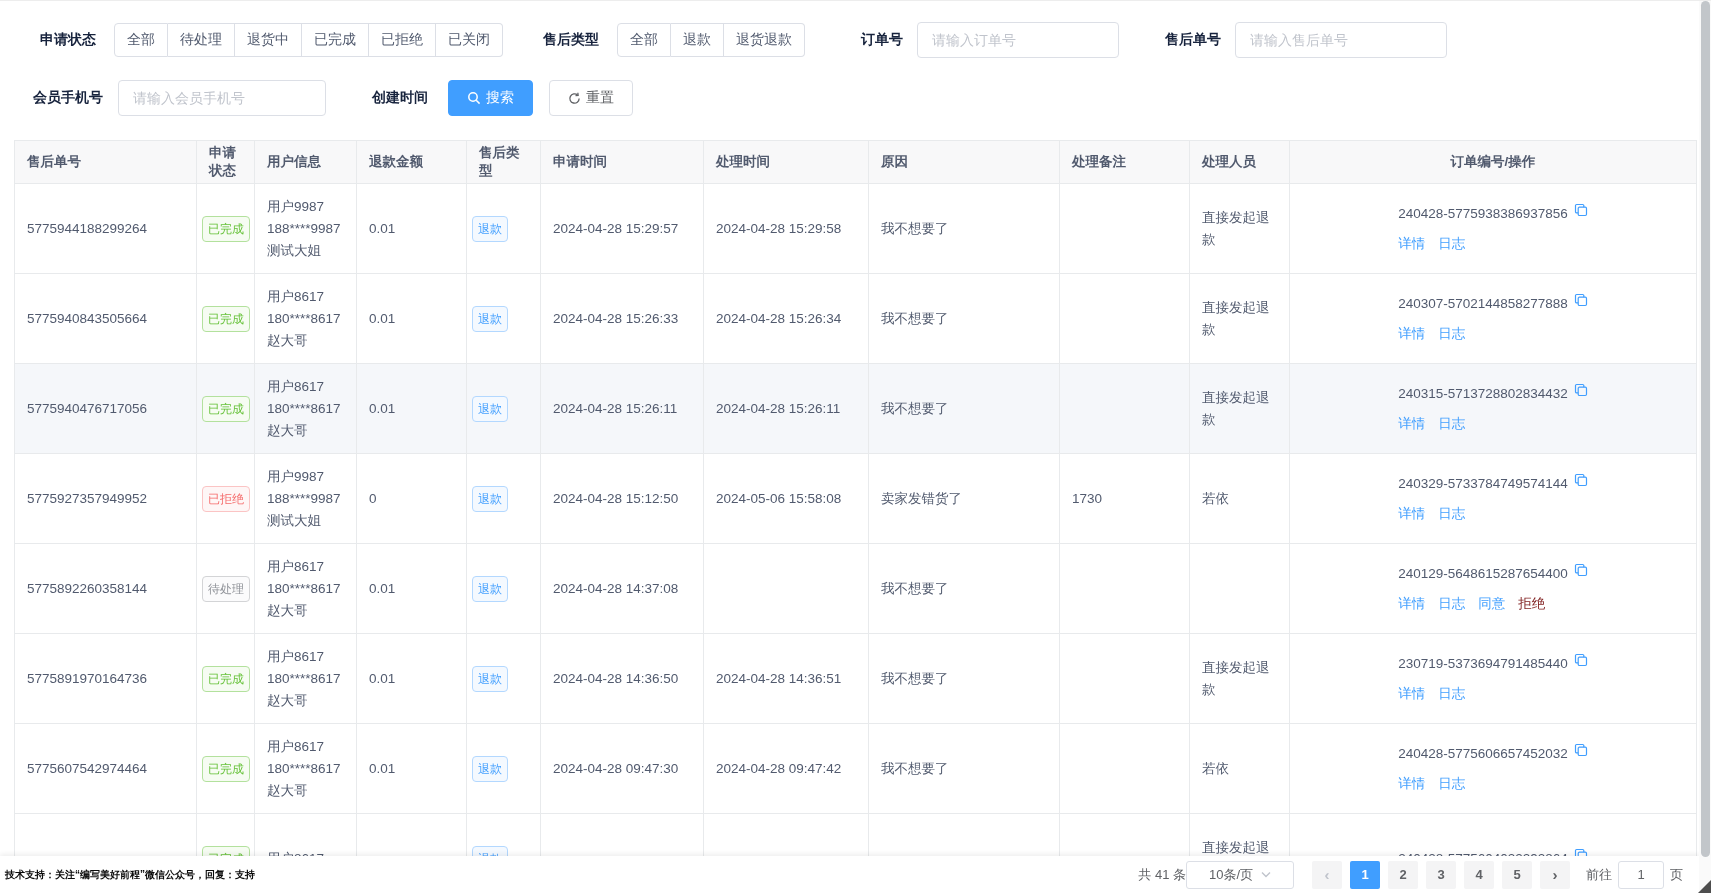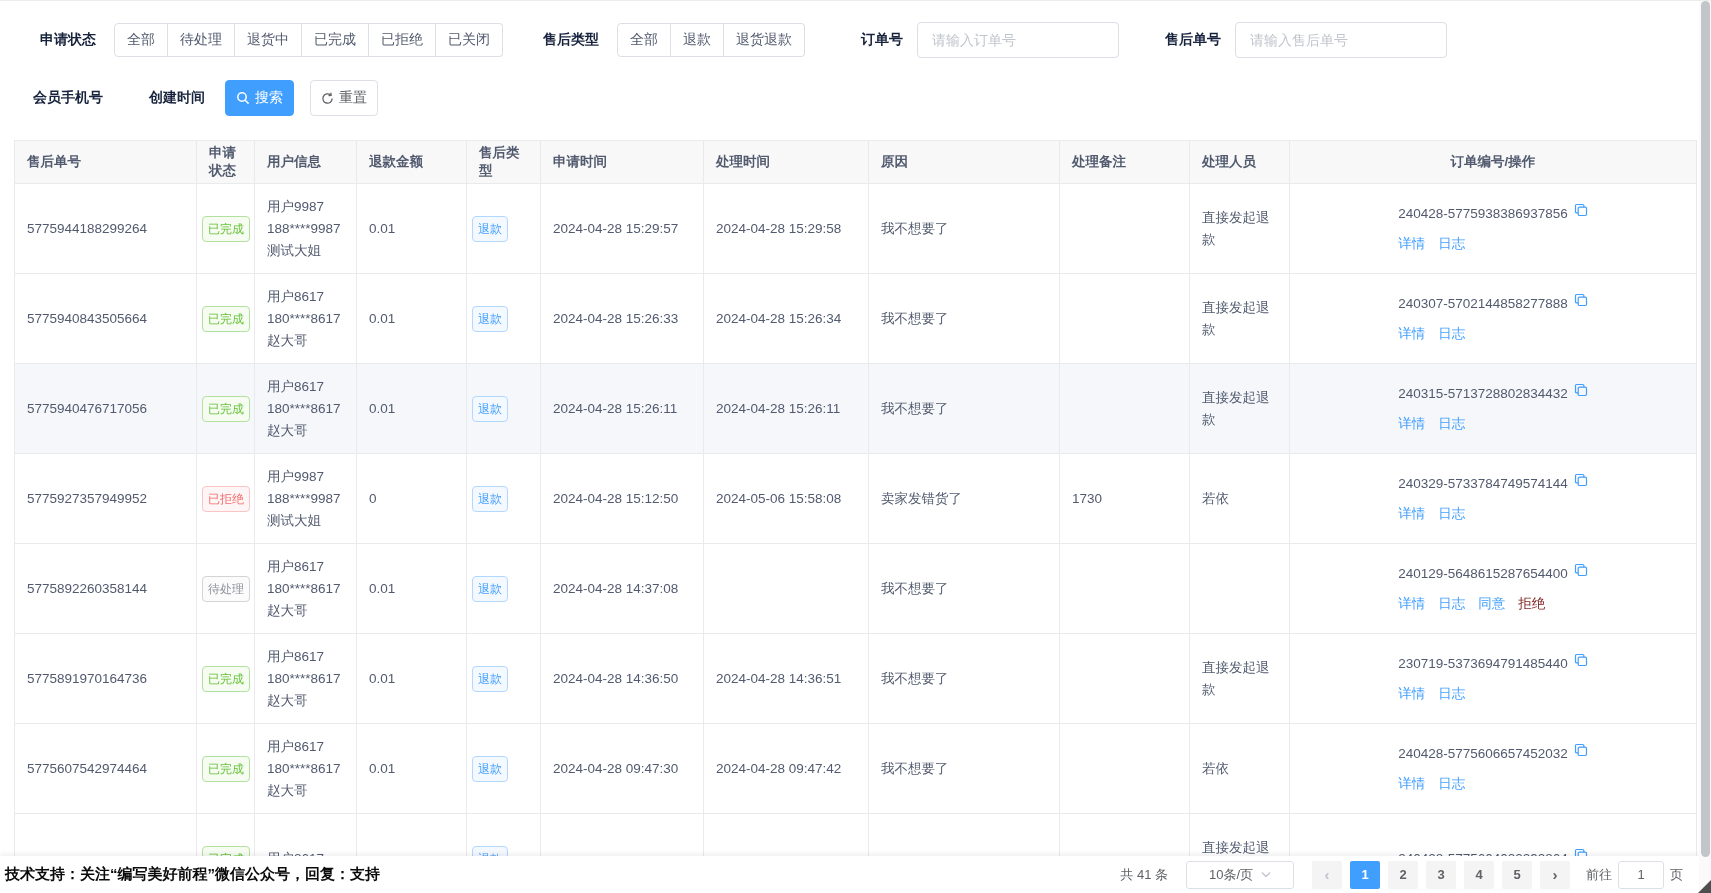--- a/index.html
+++ b/index.html
@@ -28,21 +28,21 @@
   .inp::placeholder { color:#c0c4cc; }
   .datebox {
     margin-left:15px; width:386px; height:36px; border:1px solid #dcdfe6; border-radius:4px;
     display:flex; align-items:center; padding:0 10px;
   }
   .dinp { border:none; outline:none; width:128px; text-align:center; font-size:14px; color:#606266; font-family:inherit; }
   .dinp::placeholder { color:#c0c4cc; }
   .dsep { font-size:14px; color:#303133; font-weight:bold; }
   .btn {
     height:36px; border-radius:4px; font-size:14px; font-family:inherit; cursor:pointer;
-    display:inline-flex; align-items:center; gap:5px; padding:0 10px;
+    display:inline-flex; align-items:center; gap:5px; padding:0 18px;
   }
   .btn-primary { background:#409eff; border:1px solid #409eff; color:#fff; margin-left:20px; }
   .btn-plain   { background:#fff; border:1px solid #dcdfe6; color:#606266; margin-left:16px; }
   
   .tbl-wrap { margin:24px 14px 0 14px; }
   table { width:1683px; border-collapse:collapse; table-layout:fixed; }
   th, td { border:1px solid #e8eaec; }
   th {
     height:43px; background:#f8f8f9; font-size:13.5px; font-weight:bold; color:#515a6e;
     text-align:left; padding:0 12px;
@@ -65,23 +65,23 @@
   .order-no { color:#515a6e; }
   .actions { display:flex; gap:13px; margin-top:8px; font-size:13.5px; }
   .lnk { color:#409eff; cursor:pointer; }
   .lnk.danger { color:#7f1d1d; }
   
   .footer {
     position:absolute; left:0; right:12px; bottom:0; height:37px; background:#fff; z-index:10;
     box-shadow:0 -2px 5px rgba(0,0,0,.07); display:flex; align-items:center; justify-content:space-between;
     padding:0 16px 0 5px;
   }
-  .support { font-size:15px; font-weight:bold; color:#0a0a0a; }
+  .support { font-size:10px; font-weight:bold; color:#0a0a0a; }
   .pager { display:flex; align-items:center; font-size:13px; color:#606266; }
-  .total { margin-right:18px; }
+  .total { margin-right:0; }
   .size-select {
     width:108px; height:28px; border:1px solid #dcdfe6; border-radius:3px; display:flex;
     align-items:center; justify-content:center; gap:8px; color:#606266; cursor:pointer; margin-right:14px;
   }
   .pbtn {
     min-width:30px; height:28px; margin:0 4px; border:none; border-radius:2px; background:#f4f4f5;
     color:#606266; font-size:13px; font-family:inherit; cursor:pointer; display:inline-flex;
     align-items:center; justify-content:center; font-weight:bold;
   }
   .pbtn.active { background:#409eff; color:#fff; }
@@ -127,20 +127,21 @@
 
       <span class="flabel" style="margin-left:56px;">订单号</span>
       <input class="inp" style="margin-left: 14px; width: 202px;" placeholder="请输入订单号">
 
       <span class="flabel" style="margin-left:46px;">售后单号</span>
       <input class="inp" style="margin-left: 14px; width: 212px;" placeholder="请输入售后单号">
     </div>
 
     <div class="frow" style="margin-left:33px;">
       <span class="flabel">会员手机号</span>
+      <input class="inp" style="margin-left: 15px; width: 208px;" placeholder="请输入会员手机号">
 
       <span class="flabel" style="margin-left:46px;">创建时间</span>
 
       <button class="btn btn-primary">
         <span>
           <svg width="14" height="14" viewBox="0 0 14 14">
               <circle cx="6" cy="6" r="4.2" fill="none" stroke="#fff" stroke-width="1.5"></circle>
               <path d="M9.2 9.2L12.6 12.6" stroke="#fff" stroke-width="1.5"></path>
             </svg>
         </span>

